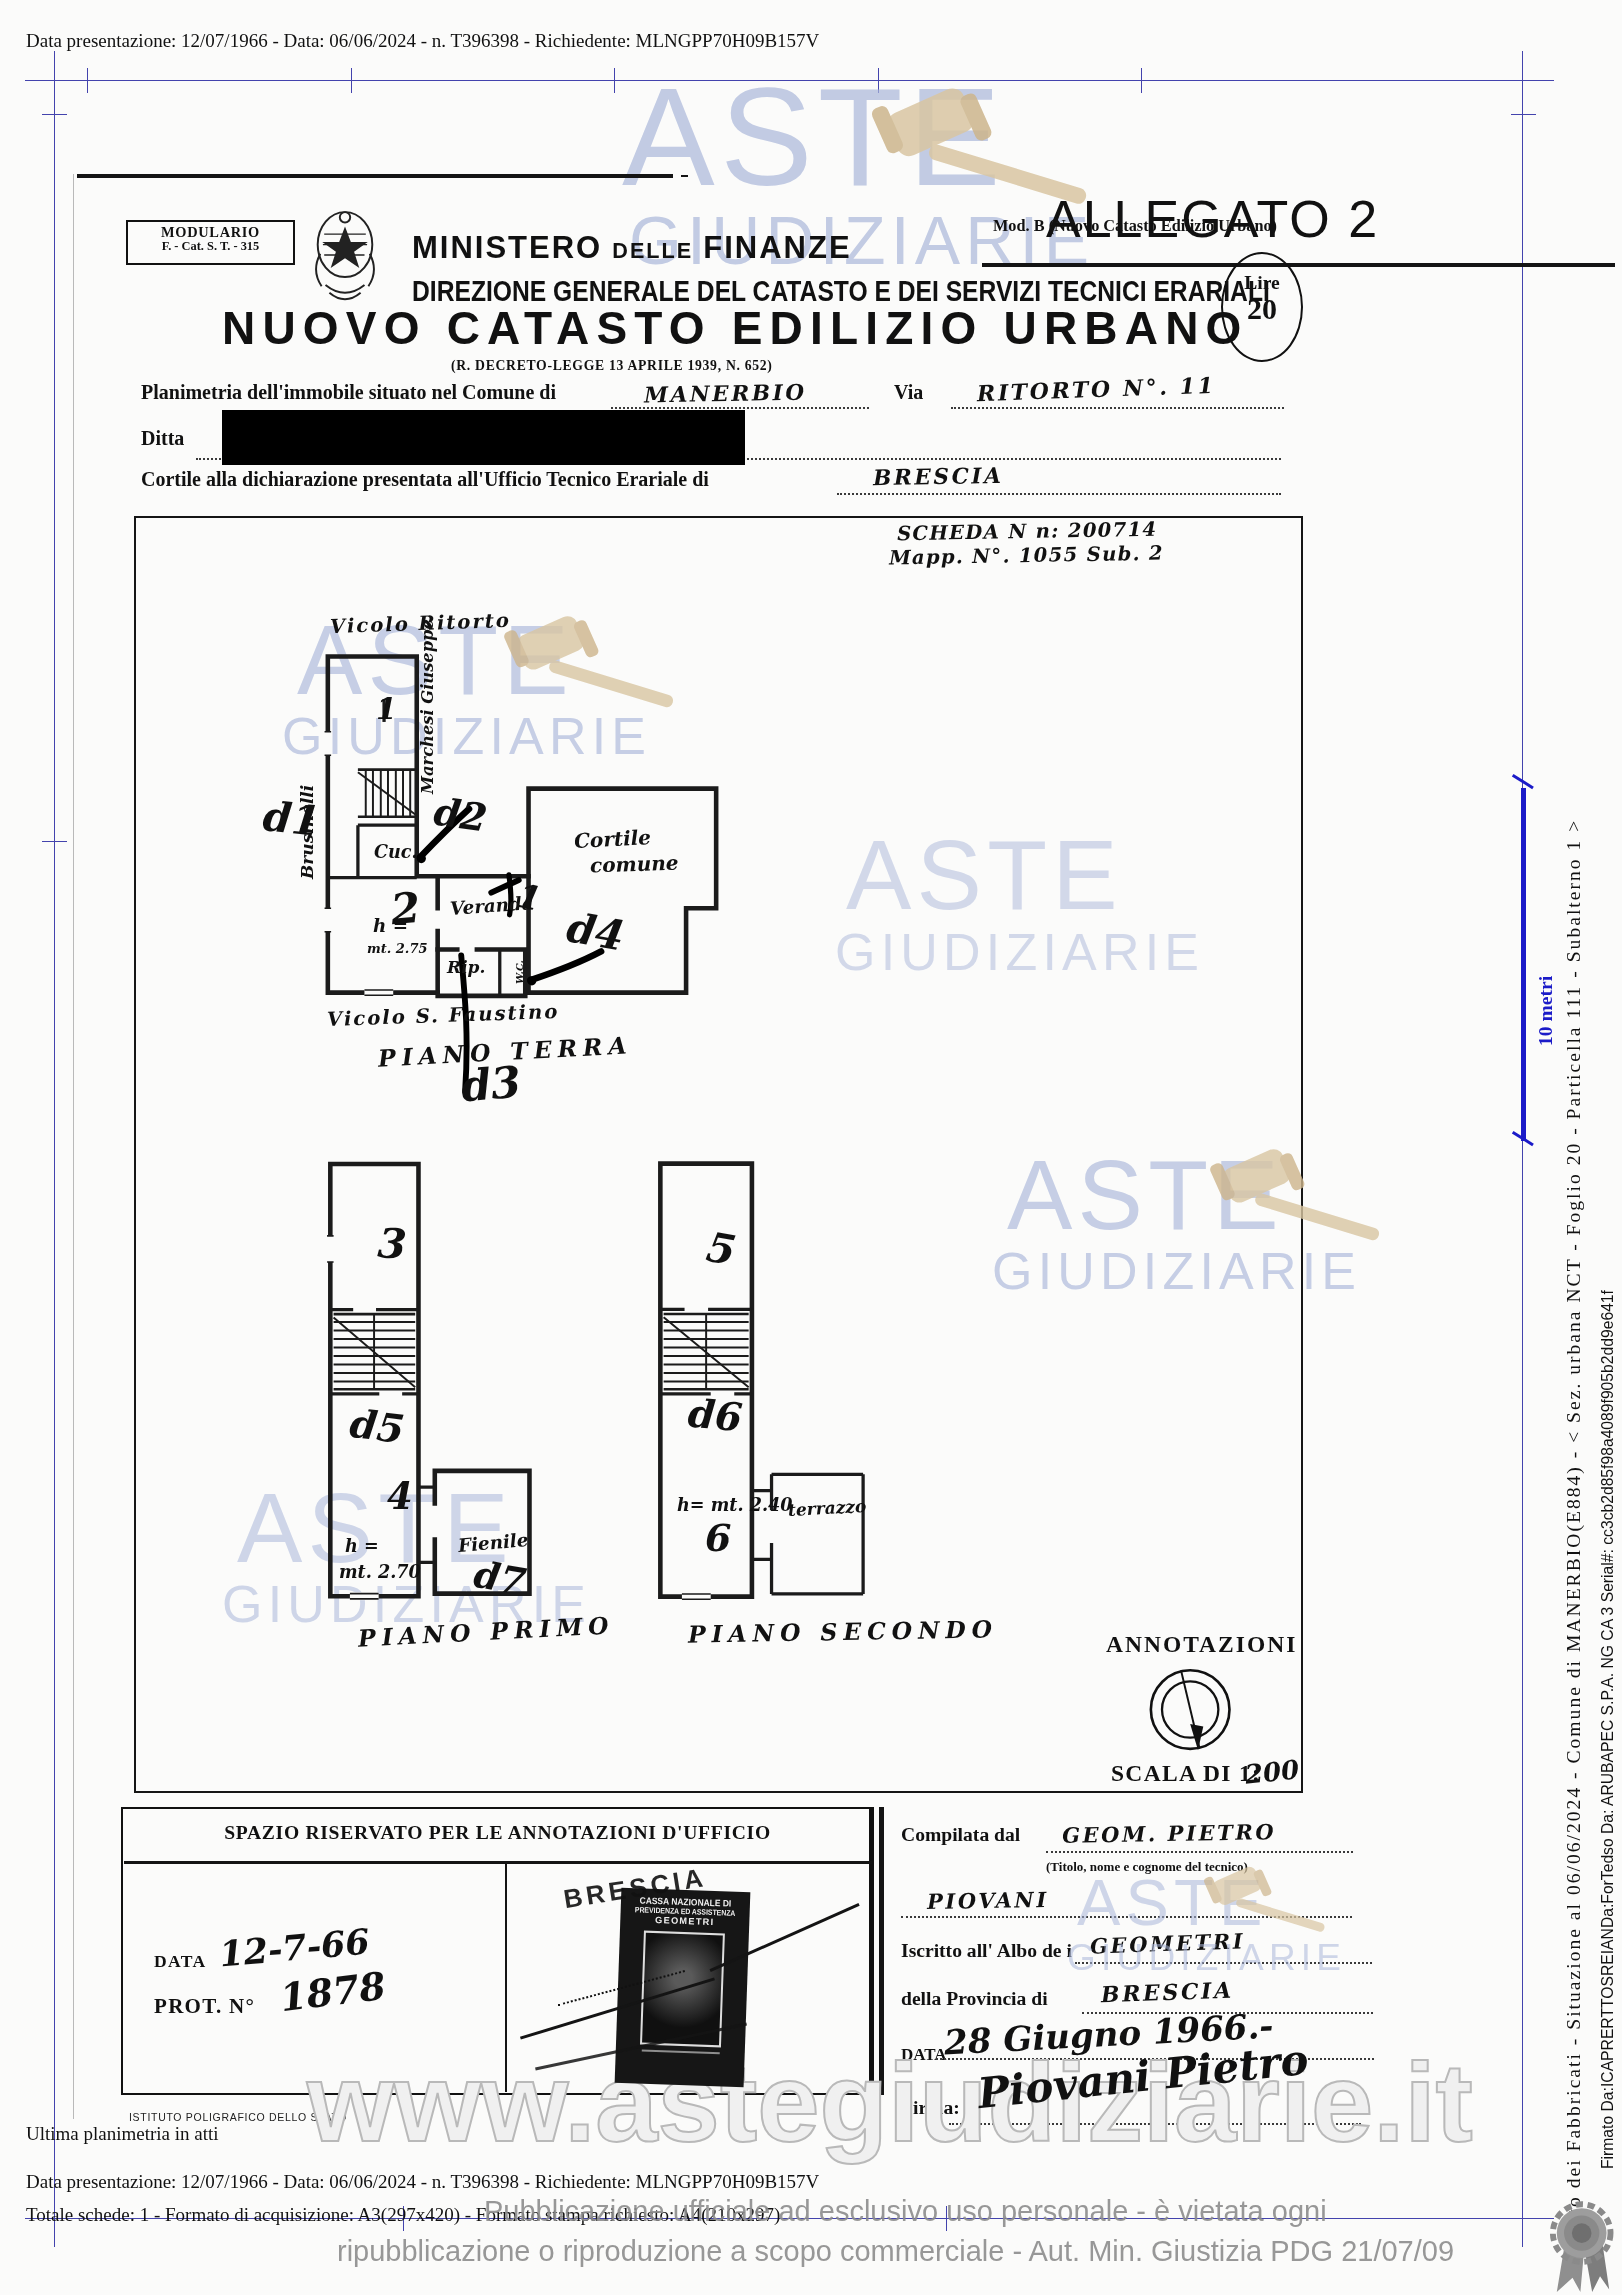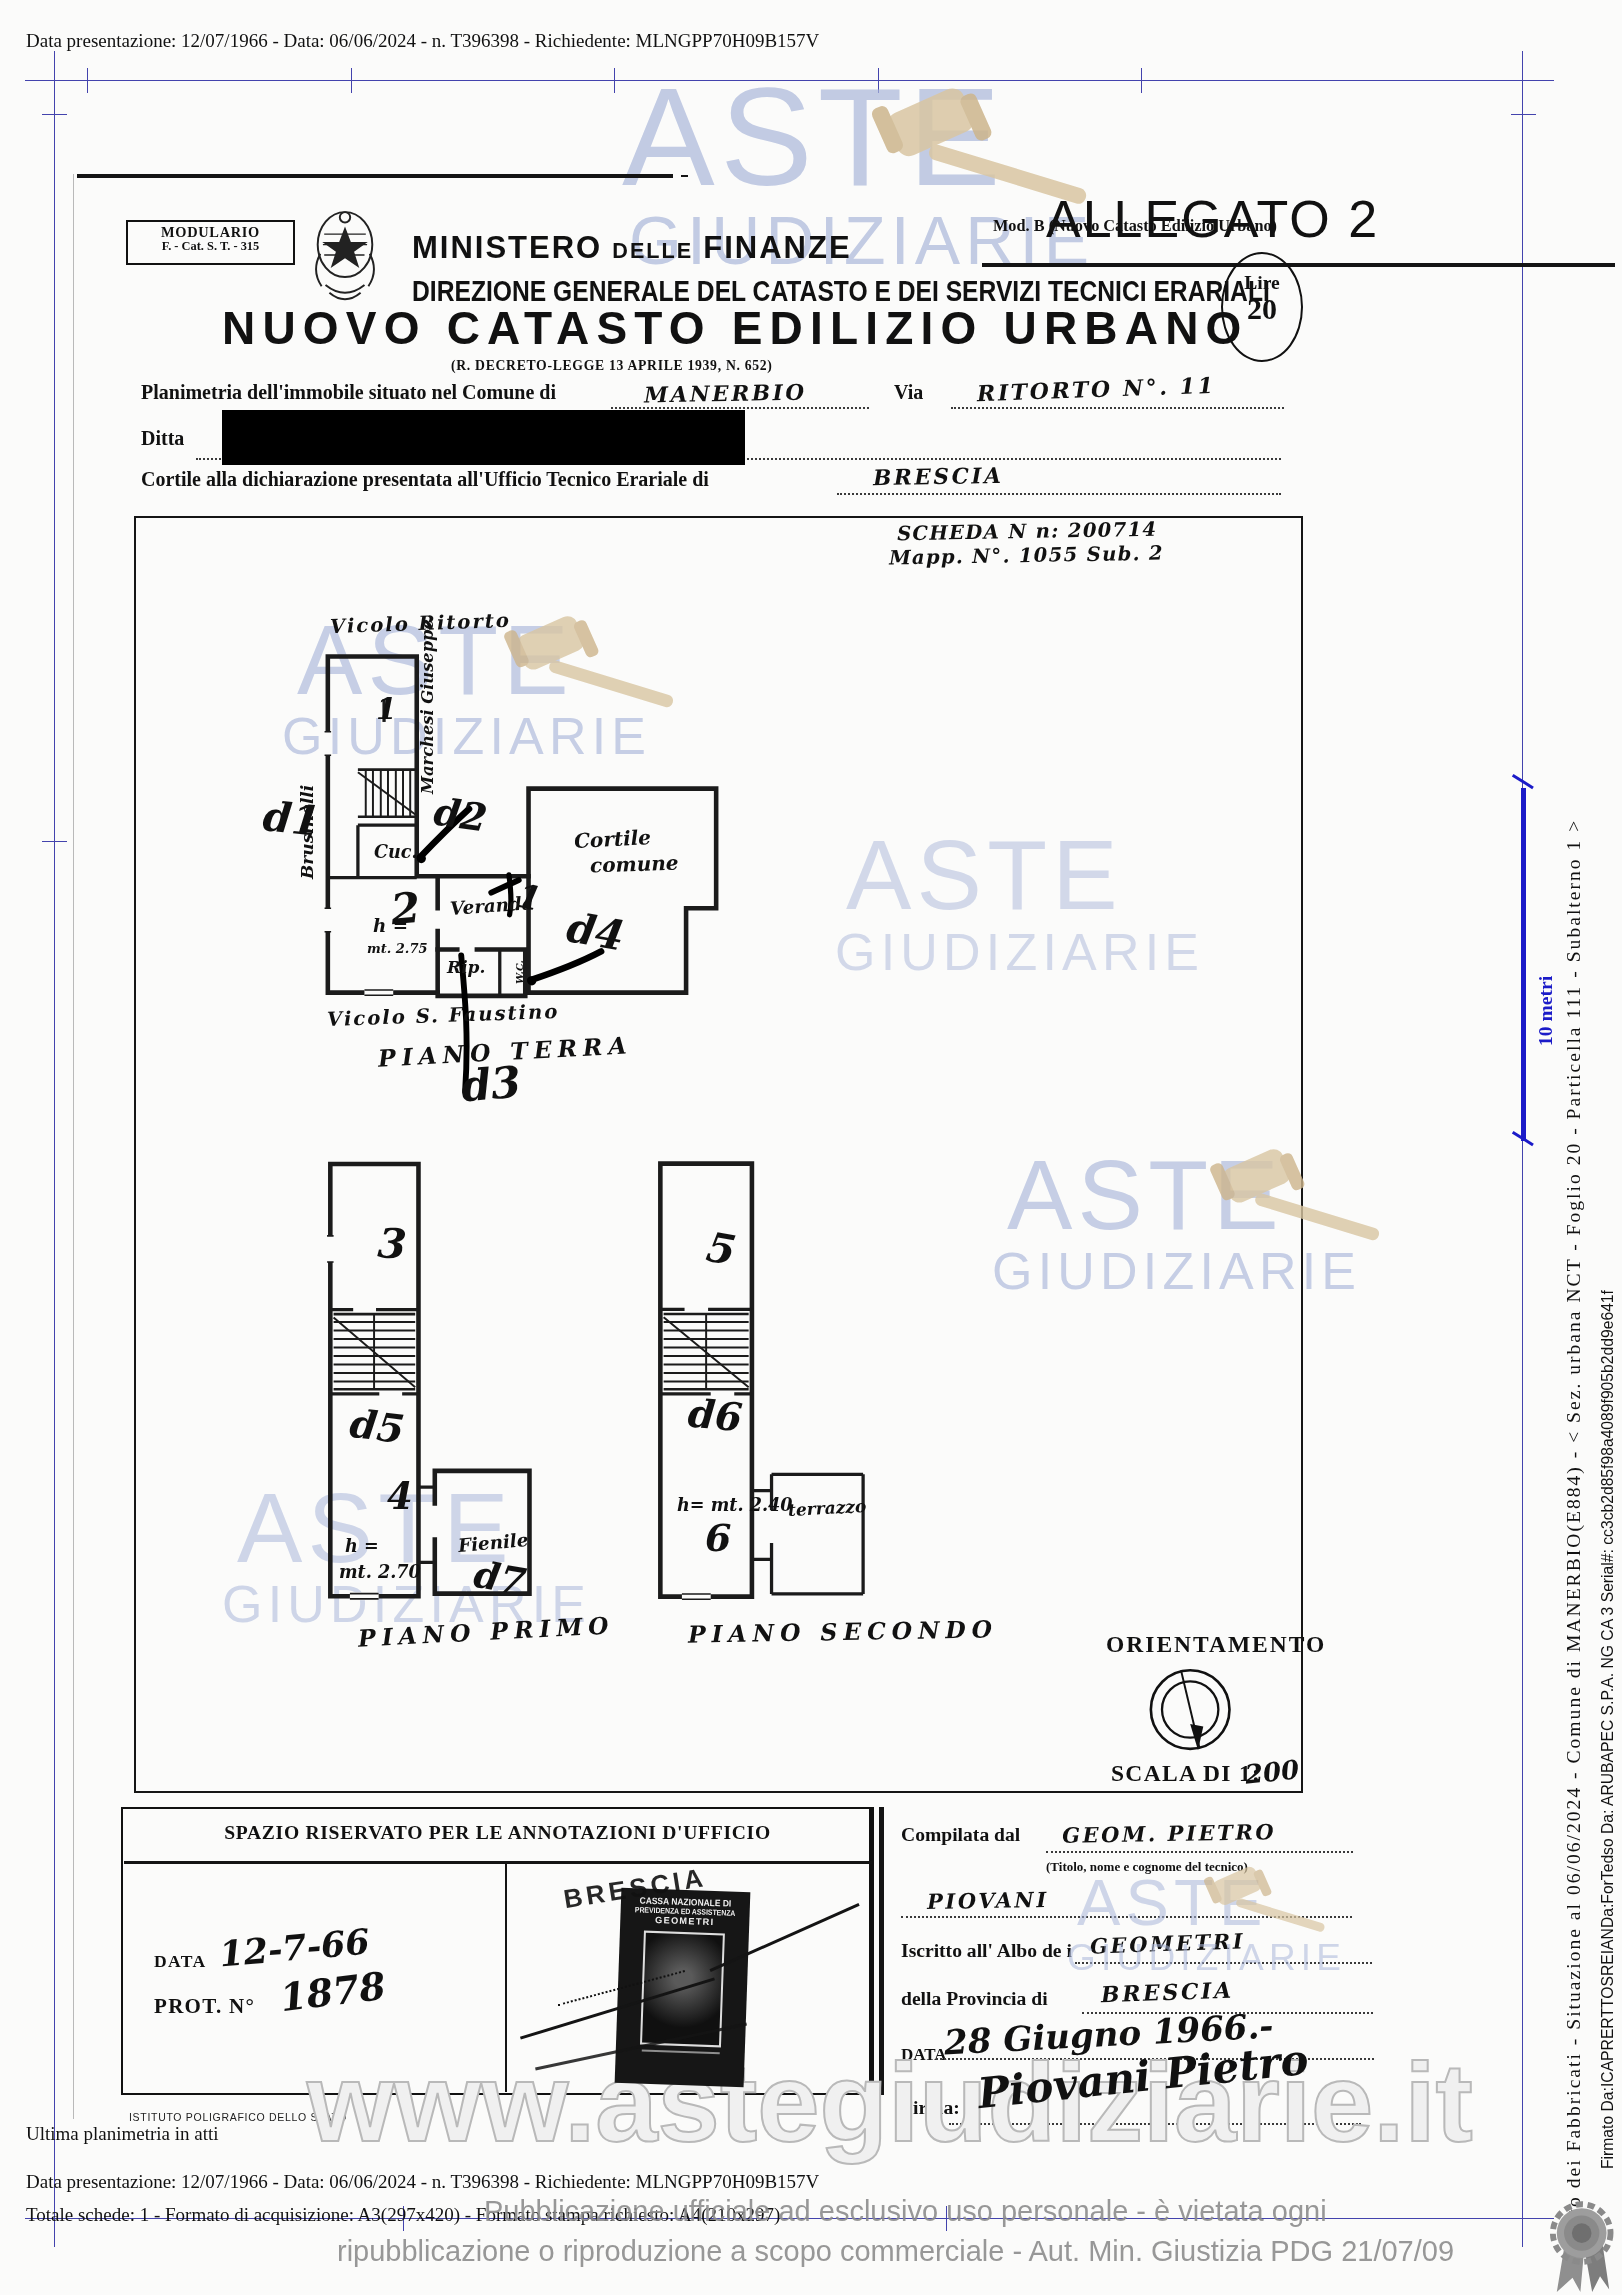--- a/index.html
+++ b/index.html
@@ -244,21 +244,21 @@
   <rect x="58" y="666" width="44" height="12" fill="#fbfbfa"></rect>
   <path d="M58,668 H102 M58,676 H102" stroke="#1b1b1b" stroke-width="2.5"></path>
 </svg>
 <div class="abs mk" style="left:707px;top:1229px;font-size:41px;transform:rotate(10deg)">5</div>
 <div class="abs mk" style="left:688px;top:1396px;font-size:39px;transform:rotate(5deg)">d6</div>
 <div class="abs pl" style="left:677px;top:1494px;font-size:17.6px">h= mt. 2.40</div>
 <div class="abs pl" style="left:788px;top:1498px;font-size:17px;transform:rotate(-3deg)">terrazzo</div>
 <div class="abs mk" style="left:705px;top:1519px;font-size:38px">6</div>
 <div class="abs plcaps" style="left:688px;top:1618px;font-size:23.5px;transform:rotate(-1deg)">PIANO SECONDO</div>
 
-<div class="abs fi" style="left:1106px;top:1631px;font-size:23.5px;letter-spacing:2px">ORIENTAMENTO</div>
+<div class="abs fi" style="left:1106px;top:1631px;font-size:23.5px;letter-spacing:2px">ANNOTAZIONI</div>
 <svg class="abs" style="left:1143px;top:1665px" width="95" height="95" viewBox="0 0 145 145">
   <circle cx="72" cy="68" r="60" stroke="#111" stroke-width="4" fill="none"></circle>
   <circle cx="72" cy="68" r="43" stroke="#111" stroke-width="3.5" fill="none"></circle>
   <line x1="58" y1="8" x2="86" y2="126" stroke="#111" stroke-width="3"></line>
   <polygon points="72,90 92,94 84,130" fill="#111"></polygon>
 </svg>
 <div class="abs fi" style="left:1111px;top:1760px;font-size:23.5px;letter-spacing:1.3px">SCALA DI 1:</div>
 <div class="abs hw" style="left:1245px;top:1757px;font-size:26px;transform:rotate(-6deg)">200</div>
 
 <div class="abs" style="left:121px;top:1807px;width:753px;height:288px;border:2.6px solid #111;border-right:5.9px solid #111;box-sizing:border-box"></div>

